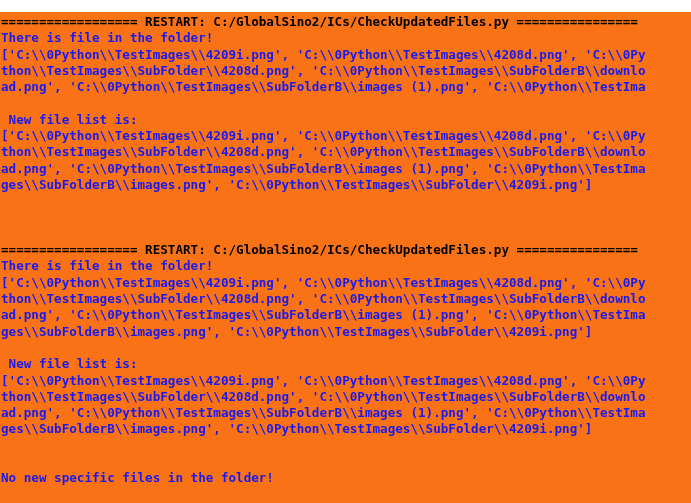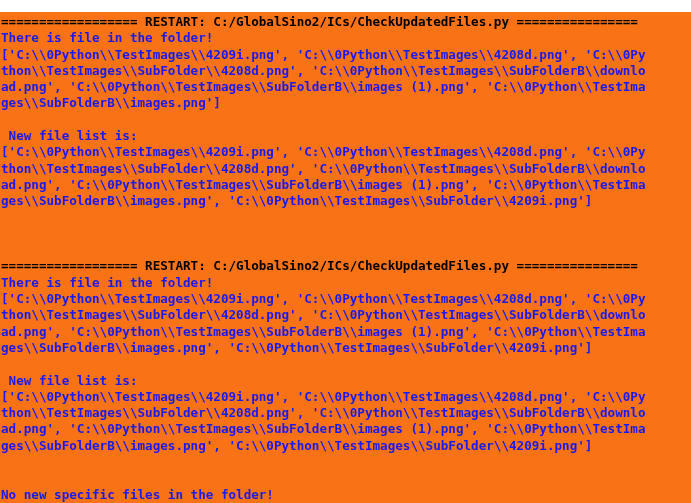--- a/index.html
+++ b/index.html
@@ -51,21 +51,20 @@
 </head>
 <body>
 
 <div id="shell">
   <div class="console" id="console-output">
       <div class="line restart">================== RESTART: C:/GlobalSino2/ICs/CheckUpdatedFiles.py ================</div>
       <div class="line stdout">There is file in the folder!</div>
       <div class="line stdout">['C:\\0Python\\TestImages\\4209i.png', 'C:\\0Python\\TestImages\\4208d.png', 'C:\\0Py</div>
       <div class="line stdout">thon\\TestImages\\SubFolder\\4208d.png', 'C:\\0Python\\TestImages\\SubFolderB\\downlo</div>
       <div class="line stdout">ad.png', 'C:\\0Python\\TestImages\\SubFolderB\\images (1).png', 'C:\\0Python\\TestIma</div>
-      <div class="line stdout">ges\\SubFolderB\\images.png']</div>
       <div class="line blank"> </div>
       <div class="line stdout"> New file list is:</div>
       <div class="line stdout">['C:\\0Python\\TestImages\\4209i.png', 'C:\\0Python\\TestImages\\4208d.png', 'C:\\0Py</div>
       <div class="line stdout">thon\\TestImages\\SubFolder\\4208d.png', 'C:\\0Python\\TestImages\\SubFolderB\\downlo</div>
       <div class="line stdout">ad.png', 'C:\\0Python\\TestImages\\SubFolderB\\images (1).png', 'C:\\0Python\\TestIma</div>
       <div class="line stdout">ges\\SubFolderB\\images.png', 'C:\\0Python\\TestImages\\SubFolder\\4209i.png']</div>
       <div class="line blank"> </div>
       <div class="line blank"> </div>
       <div class="line blank"> </div>
       <div class="line restart">================== RESTART: C:/GlobalSino2/ICs/CheckUpdatedFiles.py ================</div>

